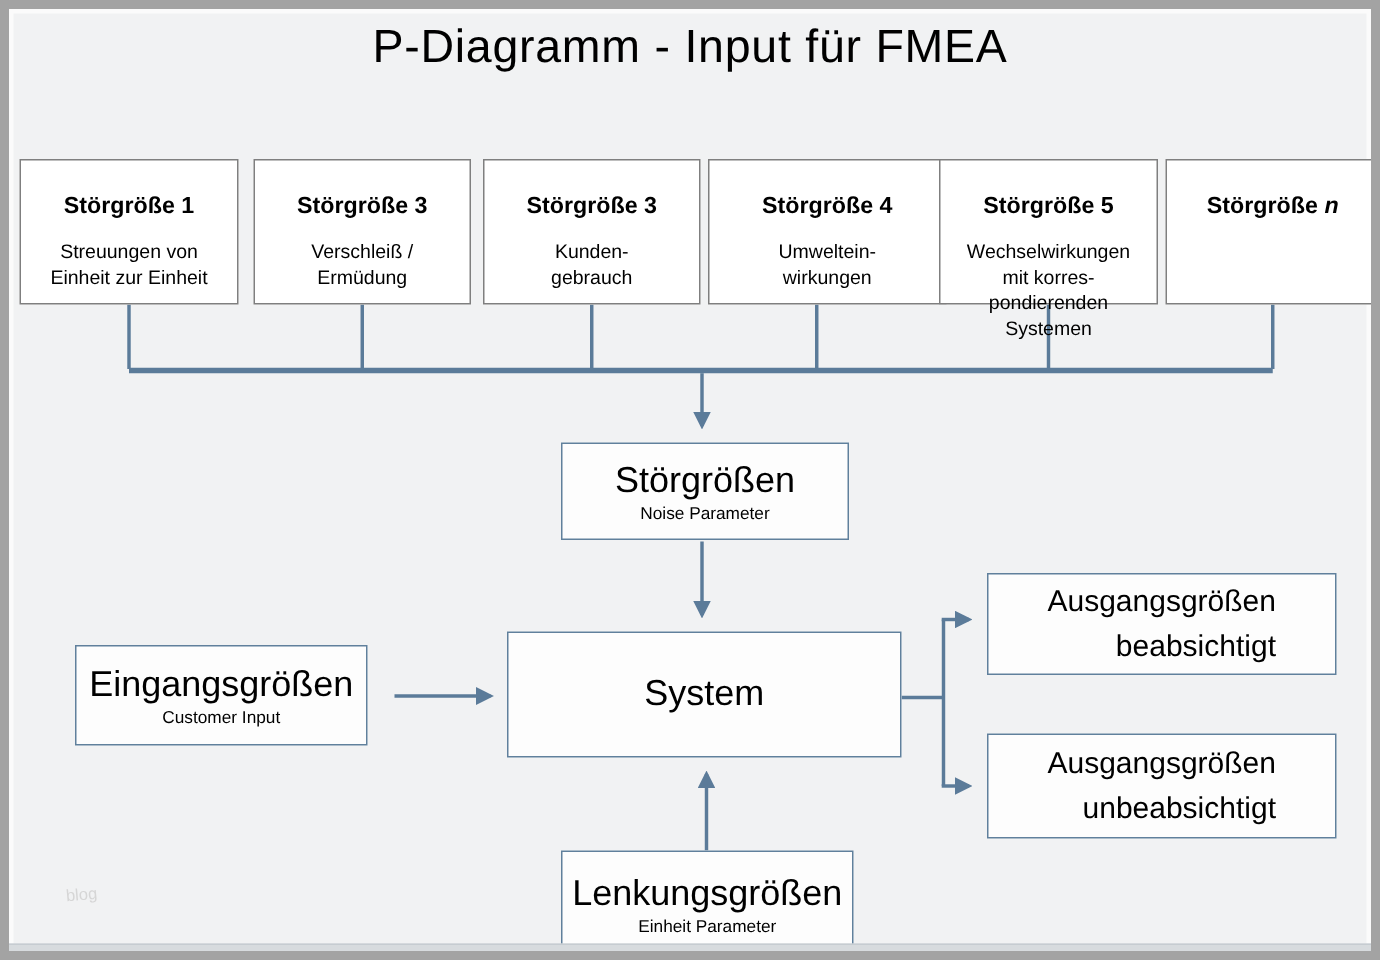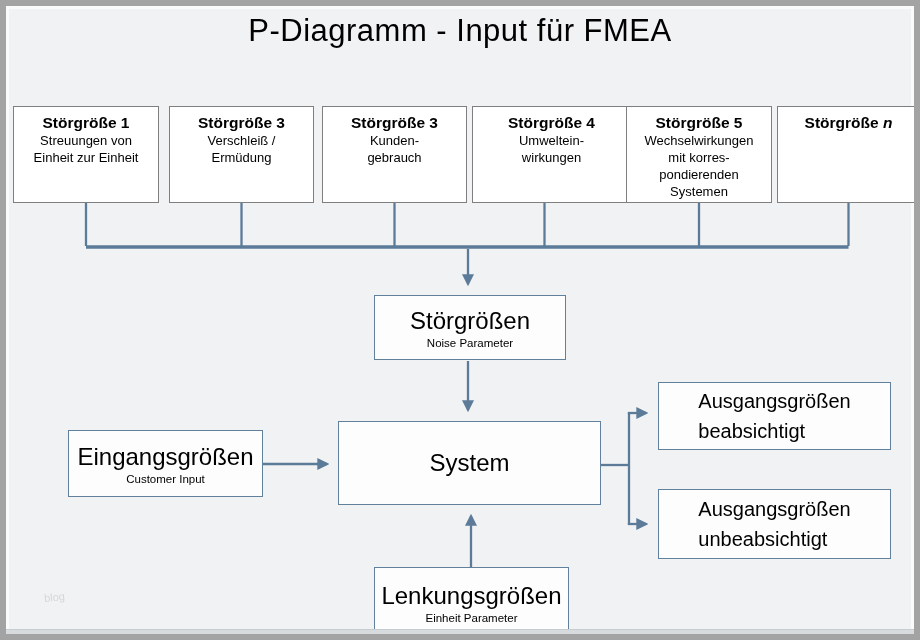--- a/index.html
+++ b/index.html
@@ -15,37 +15,37 @@
   .title {
     position:absolute; top:7px; left:0; right:0;
     text-align:center; font-size:31px; letter-spacing:0.5px;
   }
   svg.wires { position:absolute; left:0; top:0; width:920px; height:640px; pointer-events:none; }
   .wire { stroke:var(--line,#5b7b99); stroke-width:2.3; fill:none; }
   .wire.bus { stroke-width:3.6; }
   .nbox {
     position:absolute; top:100px; height:97px; box-sizing:border-box;
     background:#ffffff; border:1px solid var(--noise-border,#7f7f7f);
-    text-align:center; padding-top:7px;
+    text-align:center; padding-top:22px;
   }
   .nbox .t { font-weight:bold; font-size:15.5px; }
   .nbox .t .sfx { font-style:italic; }
-  .nbox .s { font-size:13px; line-height:1.3; white-space:pre-line; margin-top:1px; }
+  .nbox .s { font-size:13px; line-height:1.3; white-space:pre-line; margin-top:13px; }
   .cbox {
     position:absolute; box-sizing:border-box;
     background:#fdfdfd; border:1.4px solid var(--node-border,#60809c);
     display:flex; flex-direction:column; align-items:center; justify-content:center;
-    text-align:left;
+    text-align:right;
   }
   .cbox .big { font-size:24px; }
   .cbox .small { font-size:11.5px; margin-top:2px; }
   .obox { font-size:20px; line-height:1.5; white-space:pre-line; }
   .noise-node { left:368px; top:289px; width:192px; height:65px; }
   .system-node { left:332px; top:415px; width:263px; height:84px; }
-  .input-node { left:62px; top:424px; width:195px; height:67px; }
+  .input-node { left:44px; top:424px; width:195px; height:67px; }
   .control-node { left:368px; top:561px; width:195px; height:71px; }
   .out1 { left:652px; top:376px; width:233px; height:68px; }
   .out2 { left:652px; top:483px; width:233px; height:70px; }
   .watermark {
     position:absolute; left:38px; top:585px; font-size:11px;
     color:#d6d6d6; transform:rotate(-5deg);
   }
   .bottom-strip {
     position:absolute; left:0; bottom:0; width:920px; height:4px;
     background:#d7dbde; border-top:1px solid #c6ccd1;

